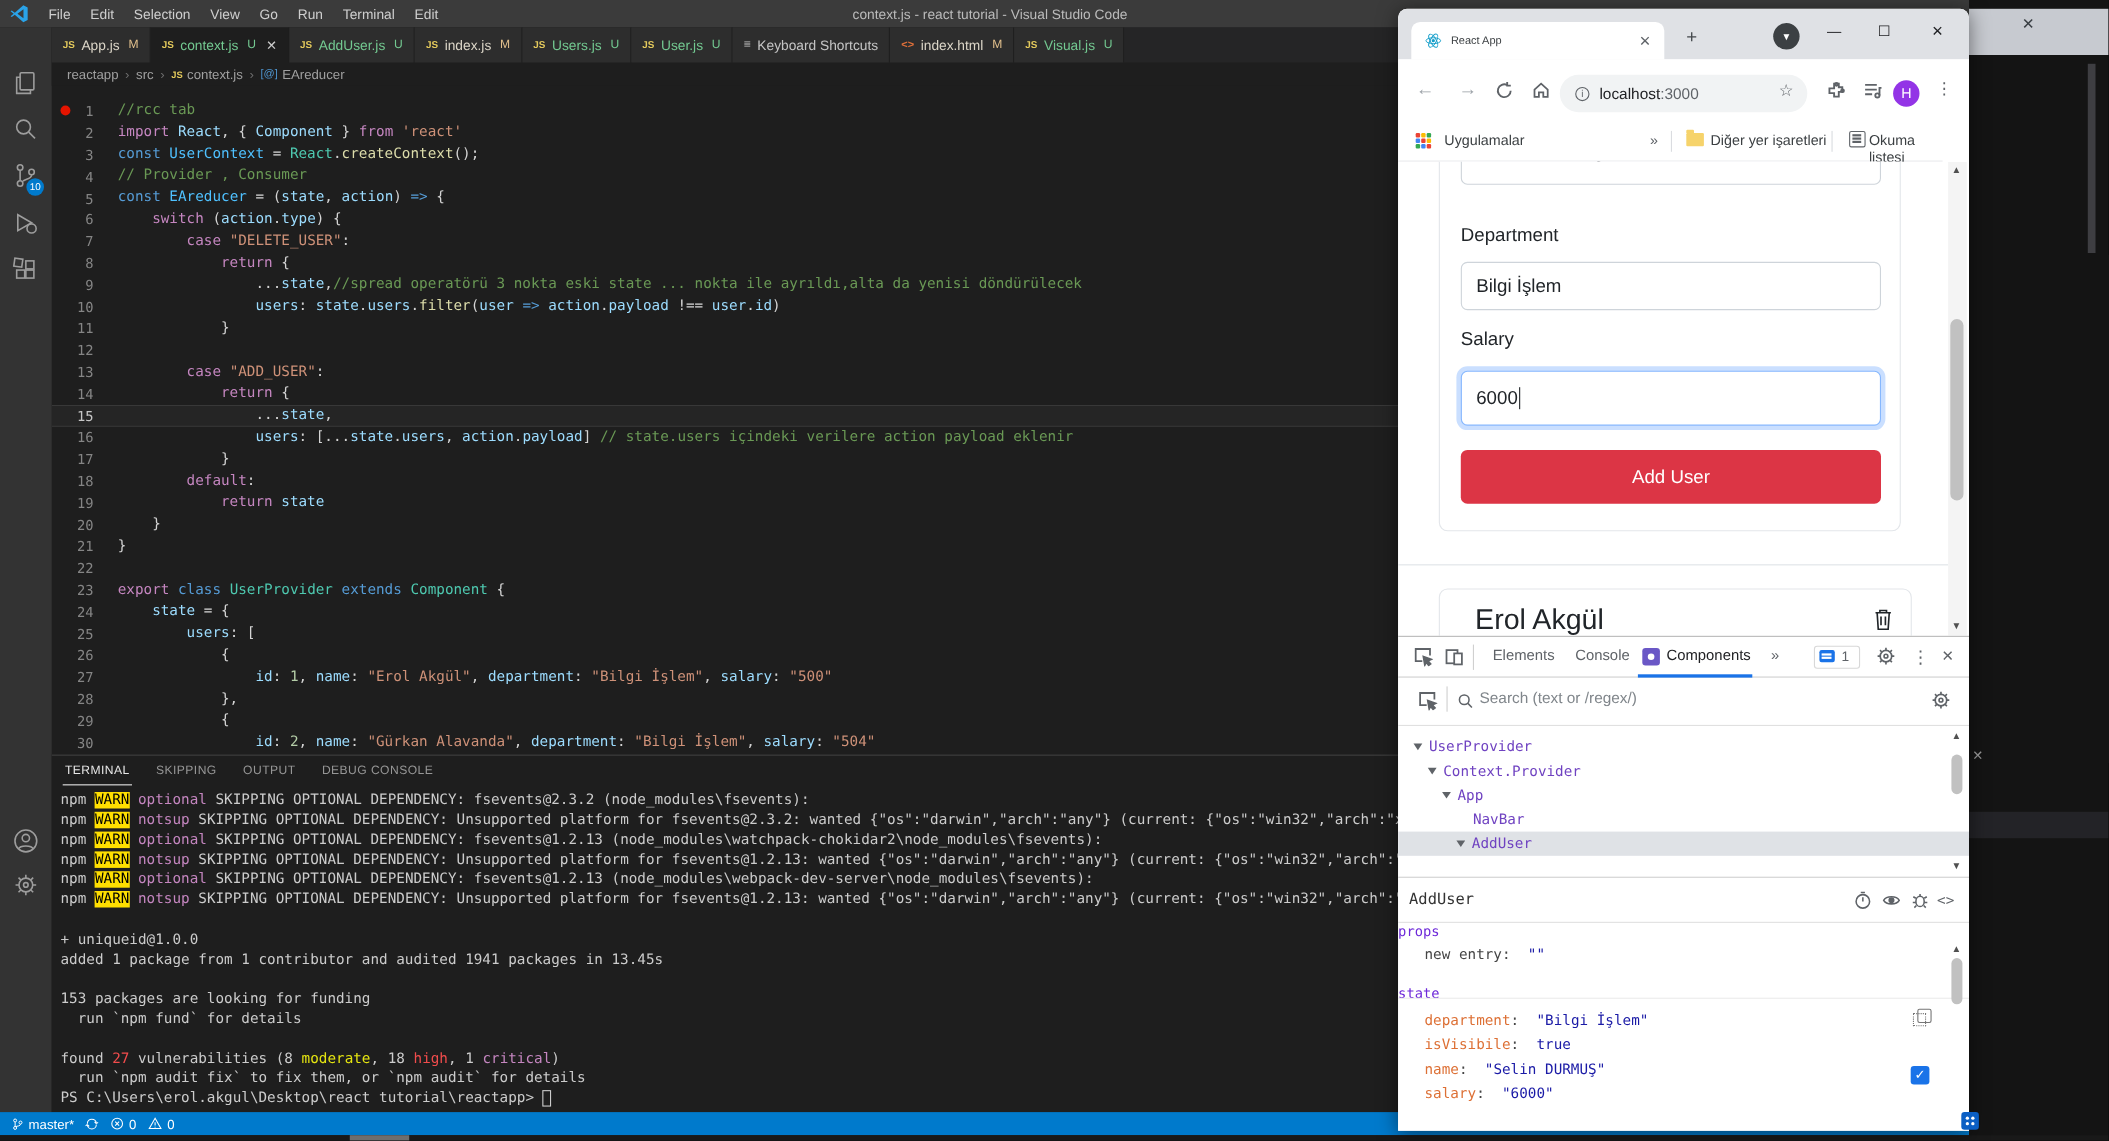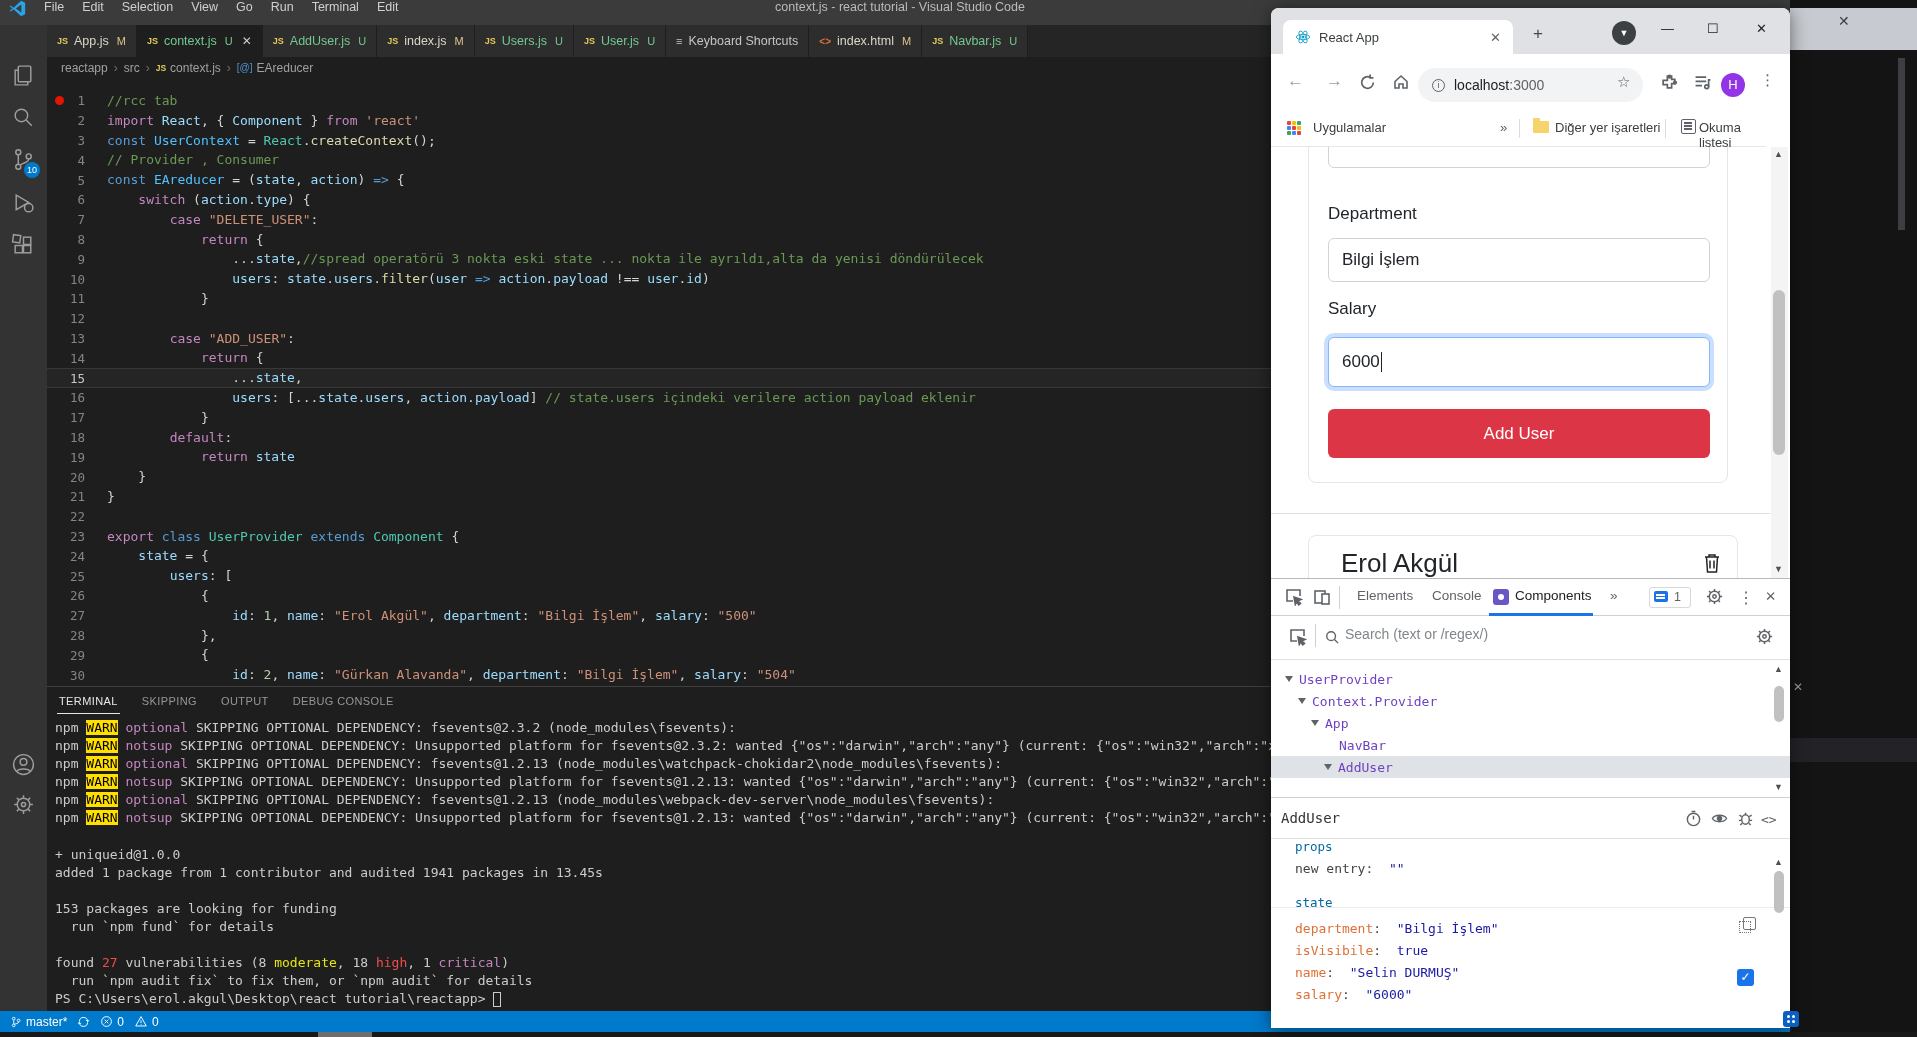--- a/index.html
+++ b/index.html
@@ -1,21 +1,21 @@
 <!DOCTYPE html>
 <html><head>
 <meta charset="utf-8">
 <style>
   * { box-sizing: border-box; margin:0; padding:0; }
   body { background:#000; font-family:"Liberation Sans", sans-serif; }
   #screen { position:relative; width:1917px; height:1037px; overflow:hidden; background:#151515; }
 
   
   #vscode { position:absolute; left:0; top:0; width:1790px; height:1037px; background:#1e1e1e; }
-  #titlebar { position:absolute; left:0; top:0; width:1790px; height:25px; background:#3b3b3b; display:flex; color:#cccccc; font-size:12.5px; }
+  #titlebar { position:absolute; left:0; top:0; width:1790px; height:25px; background:#3b3b3b; display:flex; align-items:center; color:#cccccc; font-size:12.5px; }
   #vslogo { width:17px; height:17px; margin:0 9px 0 9px; }
   .mi { padding:0 9px; color:#cfcfcf; }
   #wintitle { position:absolute; left:560px; width:680px; text-align:center; color:#bbbbbb; font-size:12.5px; }
   #activitybar { position:absolute; left:0; top:25px; width:47px; height:986px; background:#333333; }
   .abicon { position:absolute; left:11px; width:25px; height:25px; }
   .abicon svg { stroke:#9d9d9d; fill:none; stroke-width:1.4; }
   .scmbadge { position:absolute; left:24px; top:137px; width:16px; height:16px; border-radius:8px; background:#007acc; color:#fff; font-size:9px; text-align:center; line-height:16px; }
   #tabbar { position:absolute; left:47px; top:25px; width:1743px; height:32px; background:#252526; display:flex; }
   .vtab { display:flex; align-items:center; padding:0 10px; background:#2d2d2d; border-right:1px solid #1e1e1e; font-size:12.5px; white-space:nowrap; }
   .vtab.act { background:#1e1e1e; }
@@ -61,21 +61,21 @@
   #rs-band { position:absolute; left:0; top:738px; width:127px; height:24px; background:#232327; }
 
   
   #bottomstrip { position:absolute; left:0; top:1032px; width:1917px; height:5px; background:#191919; }
   #bs-seg { position:absolute; left:318px; top:0; width:54px; height:5px; background:#6e6e6e; }
 
   
   #chrome { position:absolute; left:1271px; top:8px; width:519px; height:1020px; border-radius:8px 8px 0 0; background:#fff; box-shadow:0 2px 18px rgba(0,0,0,0.5); overflow:hidden; }
   #tabstrip { position:absolute; left:0; top:0; width:519px; height:46px; background:#dfe1e5; }
   #btab { position:absolute; left:12px; top:12px; width:230px; height:34px; background:#ffffff; border-radius:8px 8px 0 0; display:flex; align-items:center; }
-  #btab .tt { font-size:13px; color:#3c4043; margin-left:8px; flex:1; }
+  #btab .tt { font-size:10px; color:#3c4043; margin-left:8px; flex:1; }
   #btabx { color:#5f6368; font-size:13px; margin-right:12px; }
   #newtab { position:absolute; left:262px; top:16px; color:#45494d; font-size:17px; }
   #profchip { position:absolute; left:341px; top:13px; width:24px; height:24px; border-radius:50%; background:#3c4043; color:#fff; text-align:center; font-size:9px; line-height:24px; }
   .winctl { position:absolute; top:13px; color:#202124; font-size:13px; }
   #btoolbar { position:absolute; left:0; top:46px; width:519px; height:56px; background:#ffffff; }
   .nav { position:absolute; top:63px; font-size:17px; }
   #omnibox { position:absolute; left:147px; top:60px; width:225px; height:34px; border-radius:17px; background:#f1f3f4; display:flex; align-items:center; }
   #siteinfo { width:13px; height:13px; border:1.4px solid #5f6368; border-radius:50%; margin-left:14px; color:#5f6368; font-size:9px; text-align:center; line-height:11px; }
   #urltext { margin-left:9px; font-size:14px; color:#202124; }
   #urltext .port { color:#5f6368; }
@@ -125,21 +125,21 @@
   .trow { height:22px; display:flex; align-items:center; font:13px "DejaVu Sans Mono", monospace; color:#6f42c1; }
   .trow.sel { background:#dfe2e6; }
   .trow.soft { background:#eef0f3; }
   .tarrow { width:0; height:0; border-left:4.5px solid transparent; border-right:4.5px solid transparent; border-top:6px solid #5f6368; margin-right:6px; }
   .tspace { width:15px; }
   #dthead { position:absolute; left:0; top:219px; width:519px; height:41px; border-bottom:1px solid #e0e0e0; }
   #dtheadname { position:absolute; left:10px; top:12px; font:14px "DejaVu Sans Mono", monospace; color:#333; }
   .hicon { position:absolute; top:12px; width:17px; height:17px; }
   .hicon svg { stroke:#5f6368; fill:none; stroke-width:1.5; }
   #dtprops { position:absolute; left:0; top:260px; width:519px; height:190px; }
-  .secttitle { height:22px; line-height:22px; padding-left:24px; font:12.5px "DejaVu Sans Mono", monospace; color:#0369a1; }
+  .secttitle { height:22px; line-height:22px; padding-left:0; font:12.5px "DejaVu Sans Mono", monospace; color:#6d28d9; }
   .kvrow { position:relative; height:22px; line-height:22px; padding-left:24px; font:13px "DejaVu Sans Mono", monospace; white-space:pre; }
   .kvrow .v { color:#1a1aa6; }
   .props-k { color:#444; }
   .state-k { color:#dd7035; }
   .kvsep { color:#444; }
   #dtdivider { position:absolute; left:0; top:68px; width:519px; border-top:1px solid #ececec; }
   #copyicon { position:absolute; left:472px; top:78px; width:13px; height:13px; border:1.5px solid #767676; border-radius:2px; }
   #copyicon:before { content:""; position:absolute; left:-5px; top:3px; width:10px; height:10px; border:1.5px dotted #767676; }
   #statecheck { position:absolute; left:466px; top:130px; width:17px; height:17px; background:#1a73e8; border-radius:3px; color:#fff; font-size:12px; text-align:center; line-height:17px; }
   #dtscroll1 { position:absolute; left:500px; top:85px; width:15px; height:130px; }
@@ -249,21 +249,21 @@
           <span class="tabkb">≡</span>
           <span class="lbl-p">Keyboard Shortcuts</span>
         </div>
         <div class="vtab">
           <span class="tabhtml">&lt;&gt;</span>
           <span class="lbl-m">index.html</span>
           <span class="bdg bdg-m">M</span>
         </div>
         <div class="vtab">
           <span class="tabjs">JS</span>
-          <span class="lbl-u">Navbar.js</span>
+          <span class="lbl-u">Visual.js</span>
           <span class="bdg bdg-u">U</span>
         </div>
       </div>
 
     <div id="breadcrumb">
       <span>reactapp</span>
         <span class="sep">›</span>
       <span>src</span>
         <span class="sep">›</span>
       <span class="bjs">JS</span>

